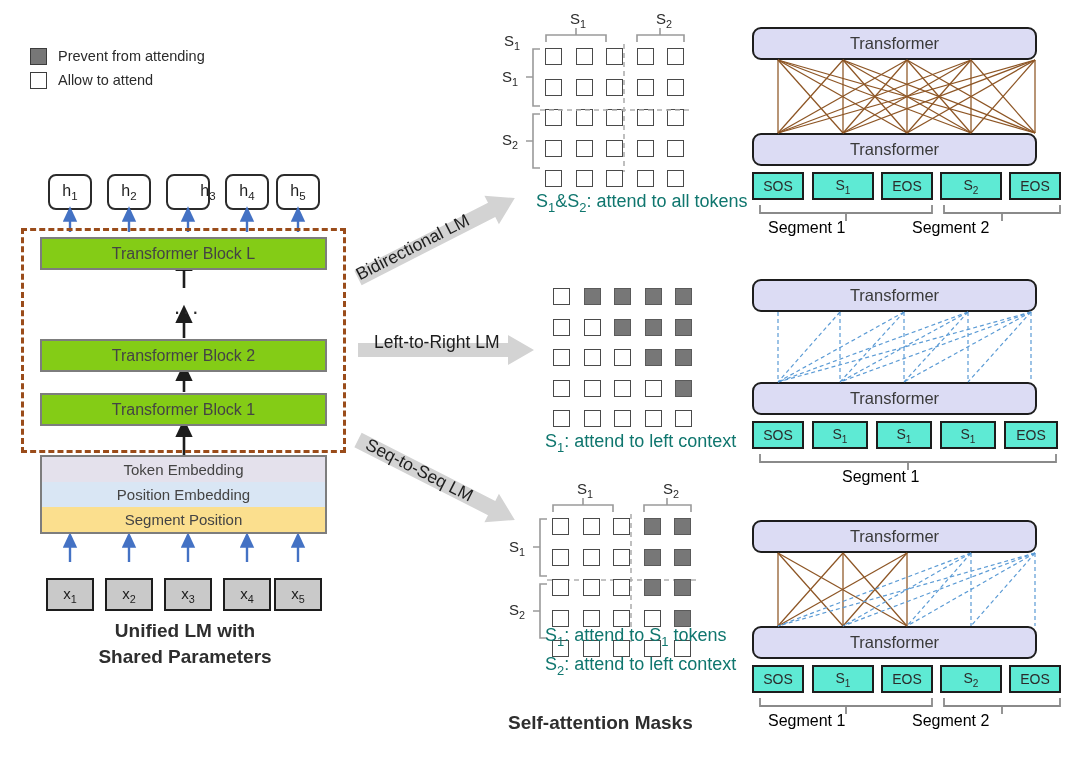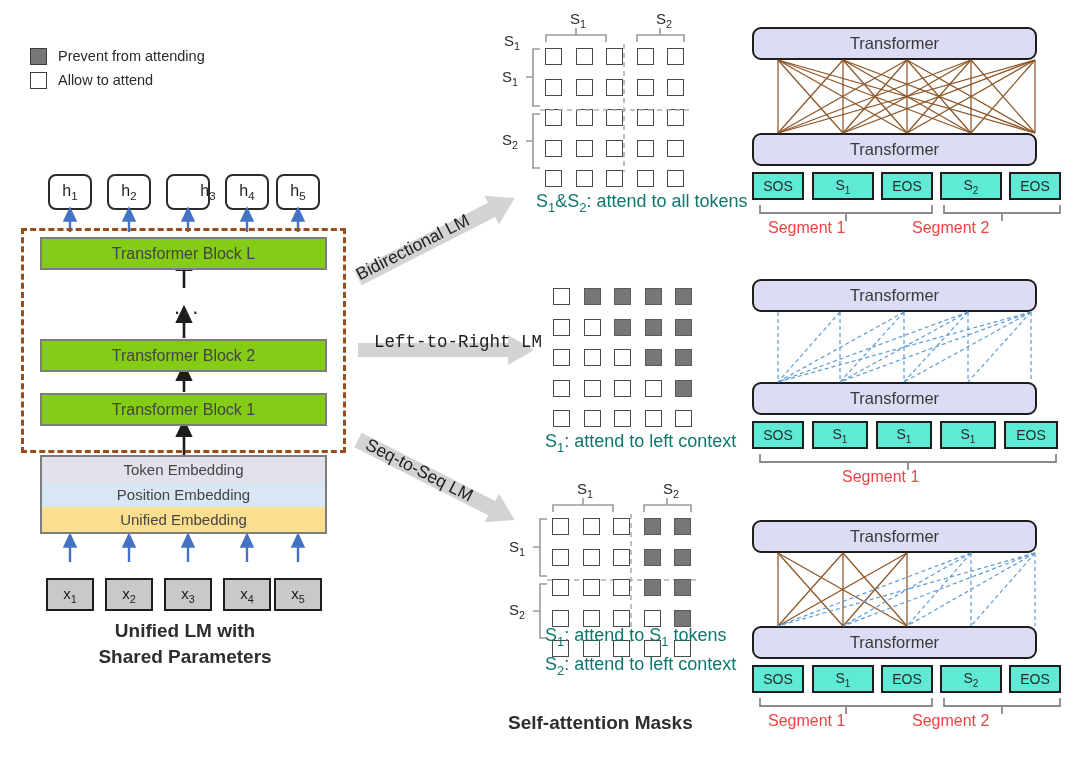--- a/index.html
+++ b/index.html
@@ -96,21 +96,21 @@
     display:flex; align-items:center; justify-content:center;
     font-size:16.5px; color:#3a3a3a;
   }
   .tok {
     position:absolute; height:28px; background:#5eead4;
     border:2px solid #1d1d1d;
     display:flex; align-items:center; justify-content:center;
     font-size:14px; color:#2b2b2b;
   }
   .seglabel {
-    position:absolute; font-size:16px; color:#ef4444; white-space:nowrap;
+    position:absolute; font-size:16px; color:#000000; white-space:nowrap;
   }
   .section-title {
     position:absolute; font-size:19px; font-weight:bold; color:#2e2e2e;
     white-space:nowrap;
   }
 </style>
 </head>
 <body>
 
 <div class="abs" id="legend">
@@ -188,21 +188,21 @@
 </div>
 
 <div class="embed-wrap abs" style="left:40px; top:455px;">
   <div class="embed-row token">
     <span>Token Embedding</span>
   </div>
   <div class="embed-row position">
     <span>Position Embedding</span>
   </div>
   <div class="embed-row segment">
-    <span>Unified Embedding</span>
+    <span>Segment Position</span>
   </div>
 </div>
 
 <div class="xbox abs" style="left:46px;  top:562px;">
     <span>x<sub>1</sub></span>
   </div>
 <div class="xbox abs" style="left:105px; top:562px;">
     <span>x<sub>2</sub></span>
   </div>
 <div class="xbox abs" style="left:164px; top:562px;">
@@ -229,21 +229,21 @@
   <g transform="translate(358,350)">
     <path d="M0,-7 L150,-7 L150,-15 L176,0 L150,15 L150,7 L0,7 Z" fill="#d3d3d3"></path>
   </g>
 
   <g transform="translate(358,440) rotate(27)">
     <path d="M0,-8 L150,-8 L150,-16 L176,0 L150,16 L150,8 L0,8 Z" fill="#d3d3d3"></path>
   </g>
 </svg>
 
 <div class="flowlabel" style="left:362px; top:264px; transform:rotate(-27deg);">Bidirectional LM</div>
-<div class="flowlabel" style="left:374px; top:332px;font-family:Liberation Mono, monospace;">Left-to-Right LM</div>
+<div class="flowlabel" style="left:374px; top:332px;">Left-to-Right LM</div>
 <div class="flowlabel" style="left:362px; top:432px; transform:rotate(27deg);">Seq-to-Seq LM</div>
 
 <div class="mask" id="mask-bidirectional" style="left:545px; top:48px;">
     <div class="cell allow" style="left: 0px; top: 0px;"></div>
     <div class="cell allow" style="left: 30.5px; top: 0px;"></div>
     <div class="cell allow" style="left: 61px; top: 0px;"></div>
     <div class="cell allow" style="left: 91.5px; top: 0px;"></div>
     <div class="cell allow" style="left: 122px; top: 0px;"></div>
     <div class="cell allow" style="left: 0px; top: 30.5px;"></div>
     <div class="cell allow" style="left: 30.5px; top: 30.5px;"></div>

